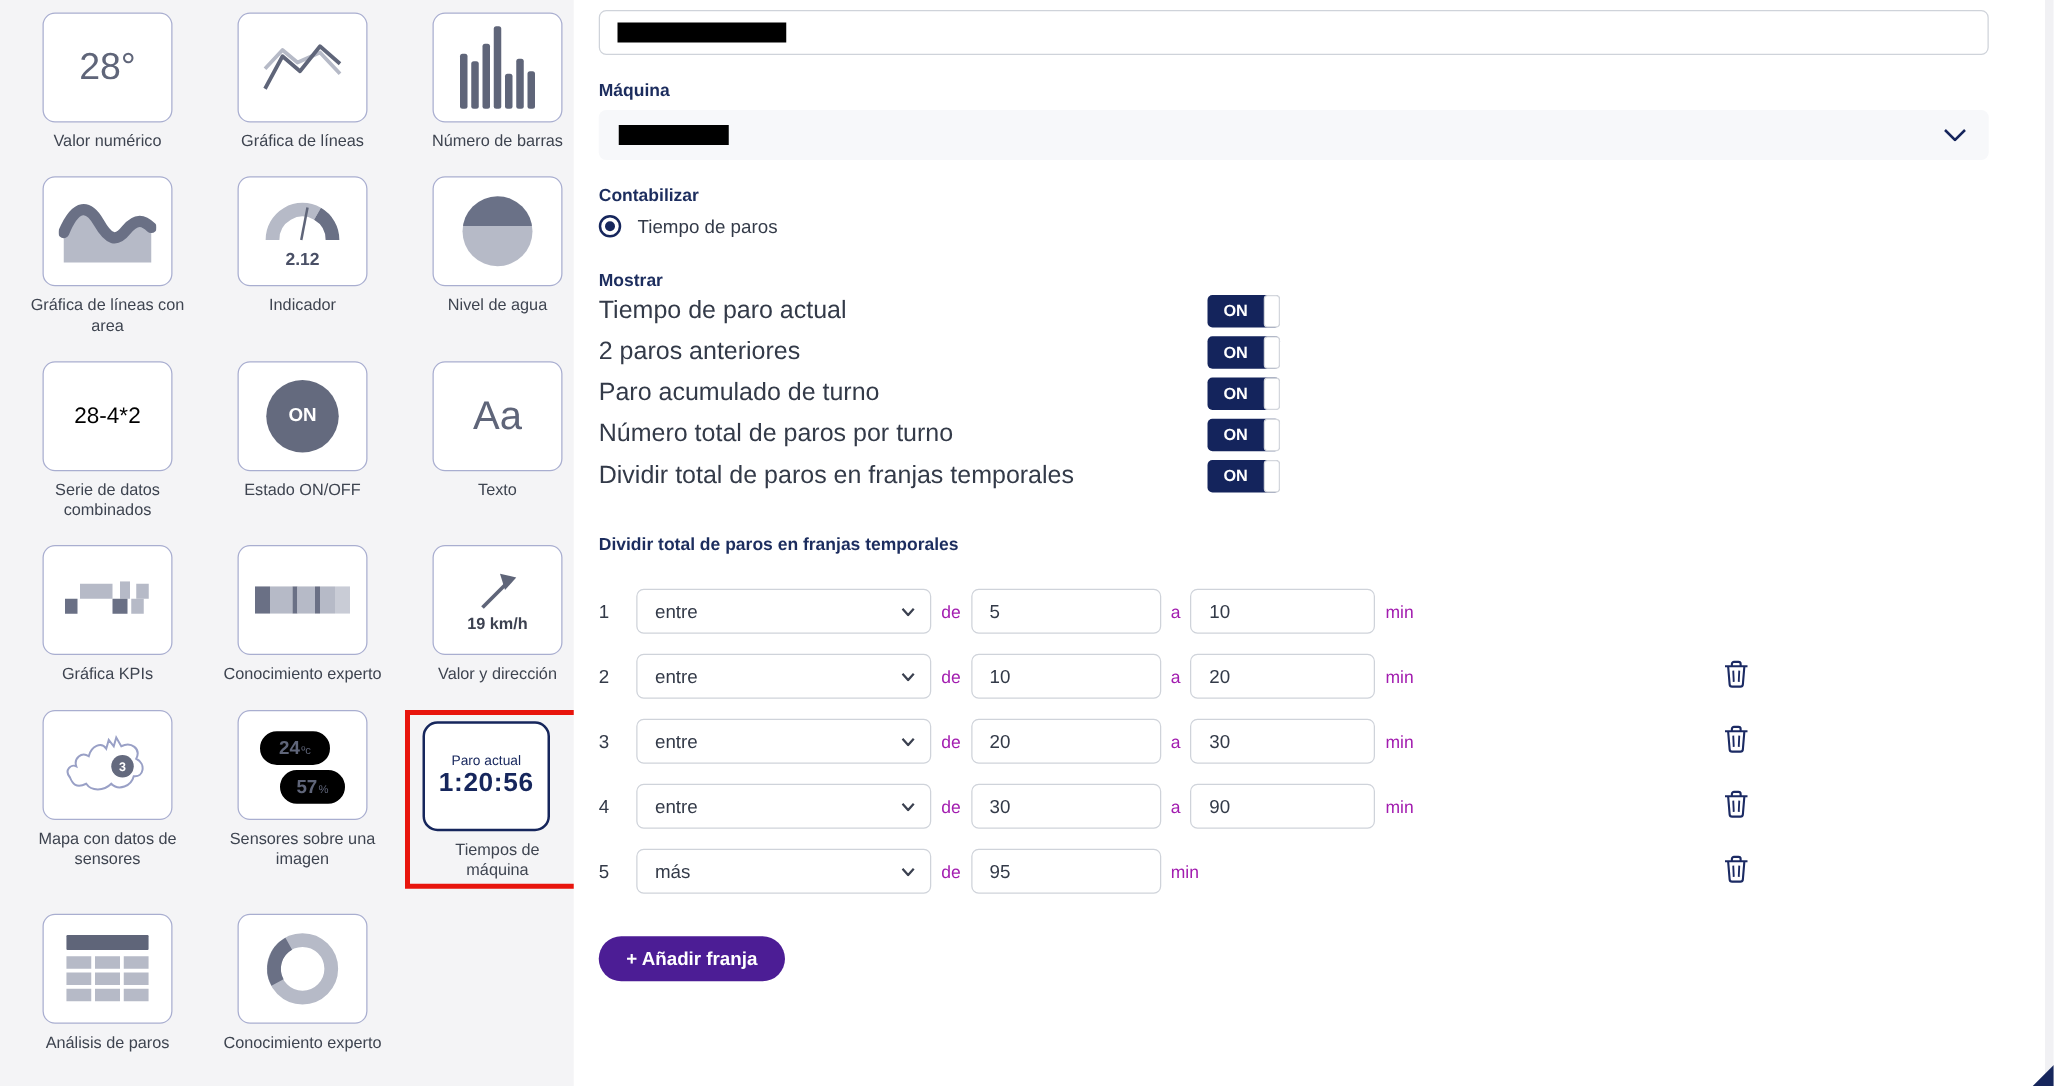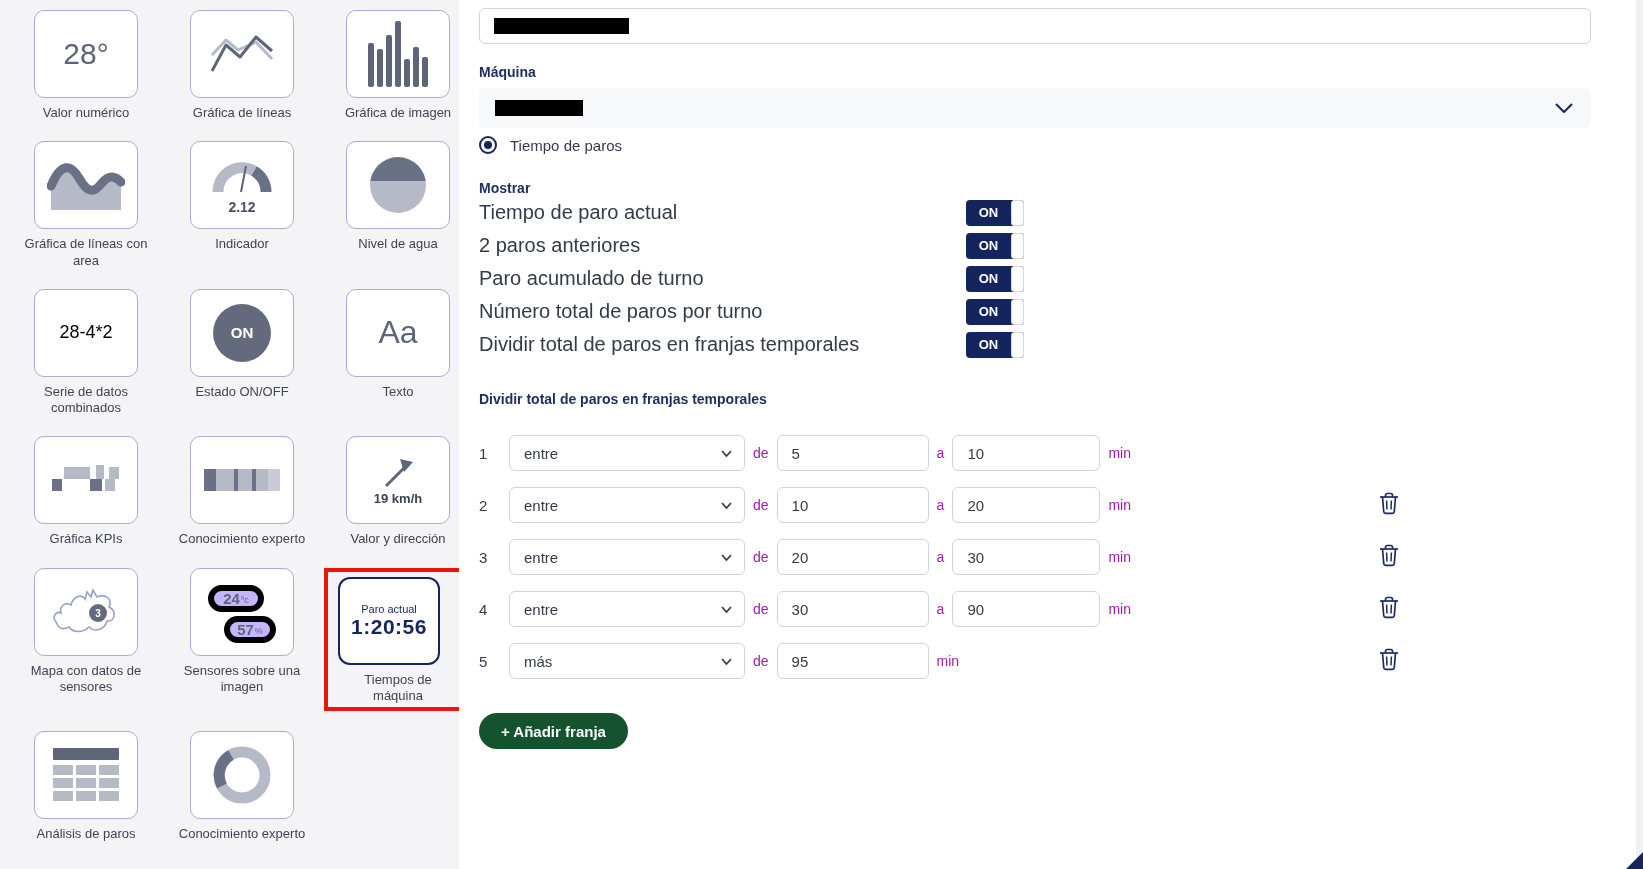--- a/index.html
+++ b/index.html
@@ -21,21 +21,21 @@
   .prev-big { font-size:30px; color:#5f6579; }
   .prev-mid { font-size:18px; color:#000000; }
   .prev-aa  { font-size:32px; color:#5f6579; }
   .gauge-val { font-size:14px; font-weight:bold; color:#4a5066; margin-top:1px;text-align:center; }
   .circle-water { width:56px; height:56px; border-radius:50%;
     background:linear-gradient(180deg,#6a7187 0 42%,#b6bac7 42% 100%); }
   .circle-on { width:58px; height:58px; border-radius:50%; background:#646a7e;
     display:flex; align-items:center; justify-content:center; color:#fff;
     font-weight:bold; font-size:15px; }
   .arrow-caption { font-size:13px; font-weight:bold; color:#3c4150; margin-top:2px; }
-  .pill { position:absolute; border:6px solid #000000; background:#c4b5fd;
+  .pill { position:absolute; border:3px solid #000000; background:#000000;
     border-radius:14px; display:flex; align-items:center; justify-content:center;
     color:#5f6579; }
   .pill .v { font-size:15px; font-weight:bold; }
   .pill .u { font-size:9px; margin-left:1px; margin-top:3px; }
   .selected-box { border:4px solid #e8150d; padding:5px 10px 3px; }
   .mini-clock { width:102px; height:88px; border:2px solid #16265c; border-radius:12px;
     background:#fff; display:flex; flex-direction:column; align-items:center;
     justify-content:center; }
   .mini-clock .t1 { font-size:11px; color:#16265c; }
   .mini-clock .t2 { font-size:21px; font-weight:bold; color:#16265c; letter-spacing:.5px; }
@@ -76,21 +76,21 @@
   .op-select { width:236px; height:36px; border:1px solid #cfd3da; border-radius:6px;
     background:#fff; display:flex; align-items:center; justify-content:space-between;
     padding:0 12px 0 14px; font-size:15px; color:#333a48; margin-left:8px; cursor:pointer; }
   .mini-label { font-size:14px; color:#a21caf; }
   .num-input { height:36px; width:152px; border:1px solid #cfd3da; border-radius:6px;
     padding-left:14px; font-size:15px; color:#333a48;
     font-family:"Liberation Sans", sans-serif; background:#fff; }
   .num-b { width:148px; }
   .trash-btn { position:absolute; left:898px; top:50%; transform:translateY(-50%);
     background:none; border:none; cursor:pointer; padding:2px; }
-  .add-btn { margin-top:34px; height:36px; padding:0 22px; background:#14532d;
+  .add-btn { margin-top:34px; height:36px; padding:0 22px; background:#4c1d95;
     color:#fff; font-size:15px; font-weight:bold; border:none; border-radius:18px;
     display:inline-flex; align-items:center; cursor:pointer;
     font-family:"Liberation Sans", sans-serif; }
 
   
   .scroll-track { position:absolute; right:0; top:0; width:7px; height:869px;
     background:#f1f1f4; }
   .corner-triangle { position:absolute; right:0; bottom:0; width:0; height:0;
     border-left:17px solid transparent; border-bottom:17px solid #16265c; }
 </style>
@@ -124,21 +124,21 @@
           <svg width="62" height="70" viewBox="0 0 62 70">
             <rect x="1" y="24" width="6" height="44" rx="2" fill="#5f6579"></rect>
             <rect x="10" y="30" width="6" height="38" rx="2" fill="#5f6579"></rect>
             <rect x="19" y="16" width="6" height="52" rx="2" fill="#5f6579"></rect>
             <rect x="28" y="2" width="6" height="66" rx="2" fill="#5f6579"></rect>
             <rect x="37" y="40" width="6" height="28" rx="2" fill="#5f6579"></rect>
             <rect x="46" y="28" width="6" height="40" rx="2" fill="#5f6579"></rect>
             <rect x="55" y="38" width="6" height="30" rx="2" fill="#5f6579"></rect>
           </svg>
         </div>
-        <div class="tile-label">Gráfica de imagen</div>
+        <div class="tile-label">Número de barras</div>
       </div>
 
       <div class="tile">
         <div class="card">
           <svg width="78" height="58" viewBox="0 0 78 58">
             <path d="M4,30 C14,6 24,8 32,22 C40,36 46,38 54,28 C62,18 68,20 74,26 L74,54 L4,54 Z" fill="#b6bac7"></path>
             <path d="M4,30 C14,6 24,8 32,22 C40,36 46,38 54,28 C62,18 68,20 74,26" fill="none" stroke="#6a7085" stroke-width="9" stroke-linecap="round"></path>
           </svg>
         </div>
         <div class="tile-label">Gráfica de líneas con area</div>
@@ -302,20 +302,21 @@
 
     <div class="field-label">Máquina</div>
 
     <div class="machine-select">
       <div class="redact r-machine"></div>
       <svg width="18" height="10" viewBox="0 0 18 10">
         <polyline points="1,1 9,9 17,1" fill="none" stroke="#16265c" stroke-width="2"></polyline>
       </svg>
     </div>
 
+    <div class="field-label">Contabilizar</div>
     <div class="radio-row">
       <div class="radio">
           <div class="radio-dot"></div>
         </div>
       <span>Tiempo de paros</span>
     </div>
 
     <div class="field-label mostrar-title">Mostrar</div>
 
     <div class="toggle-row">

